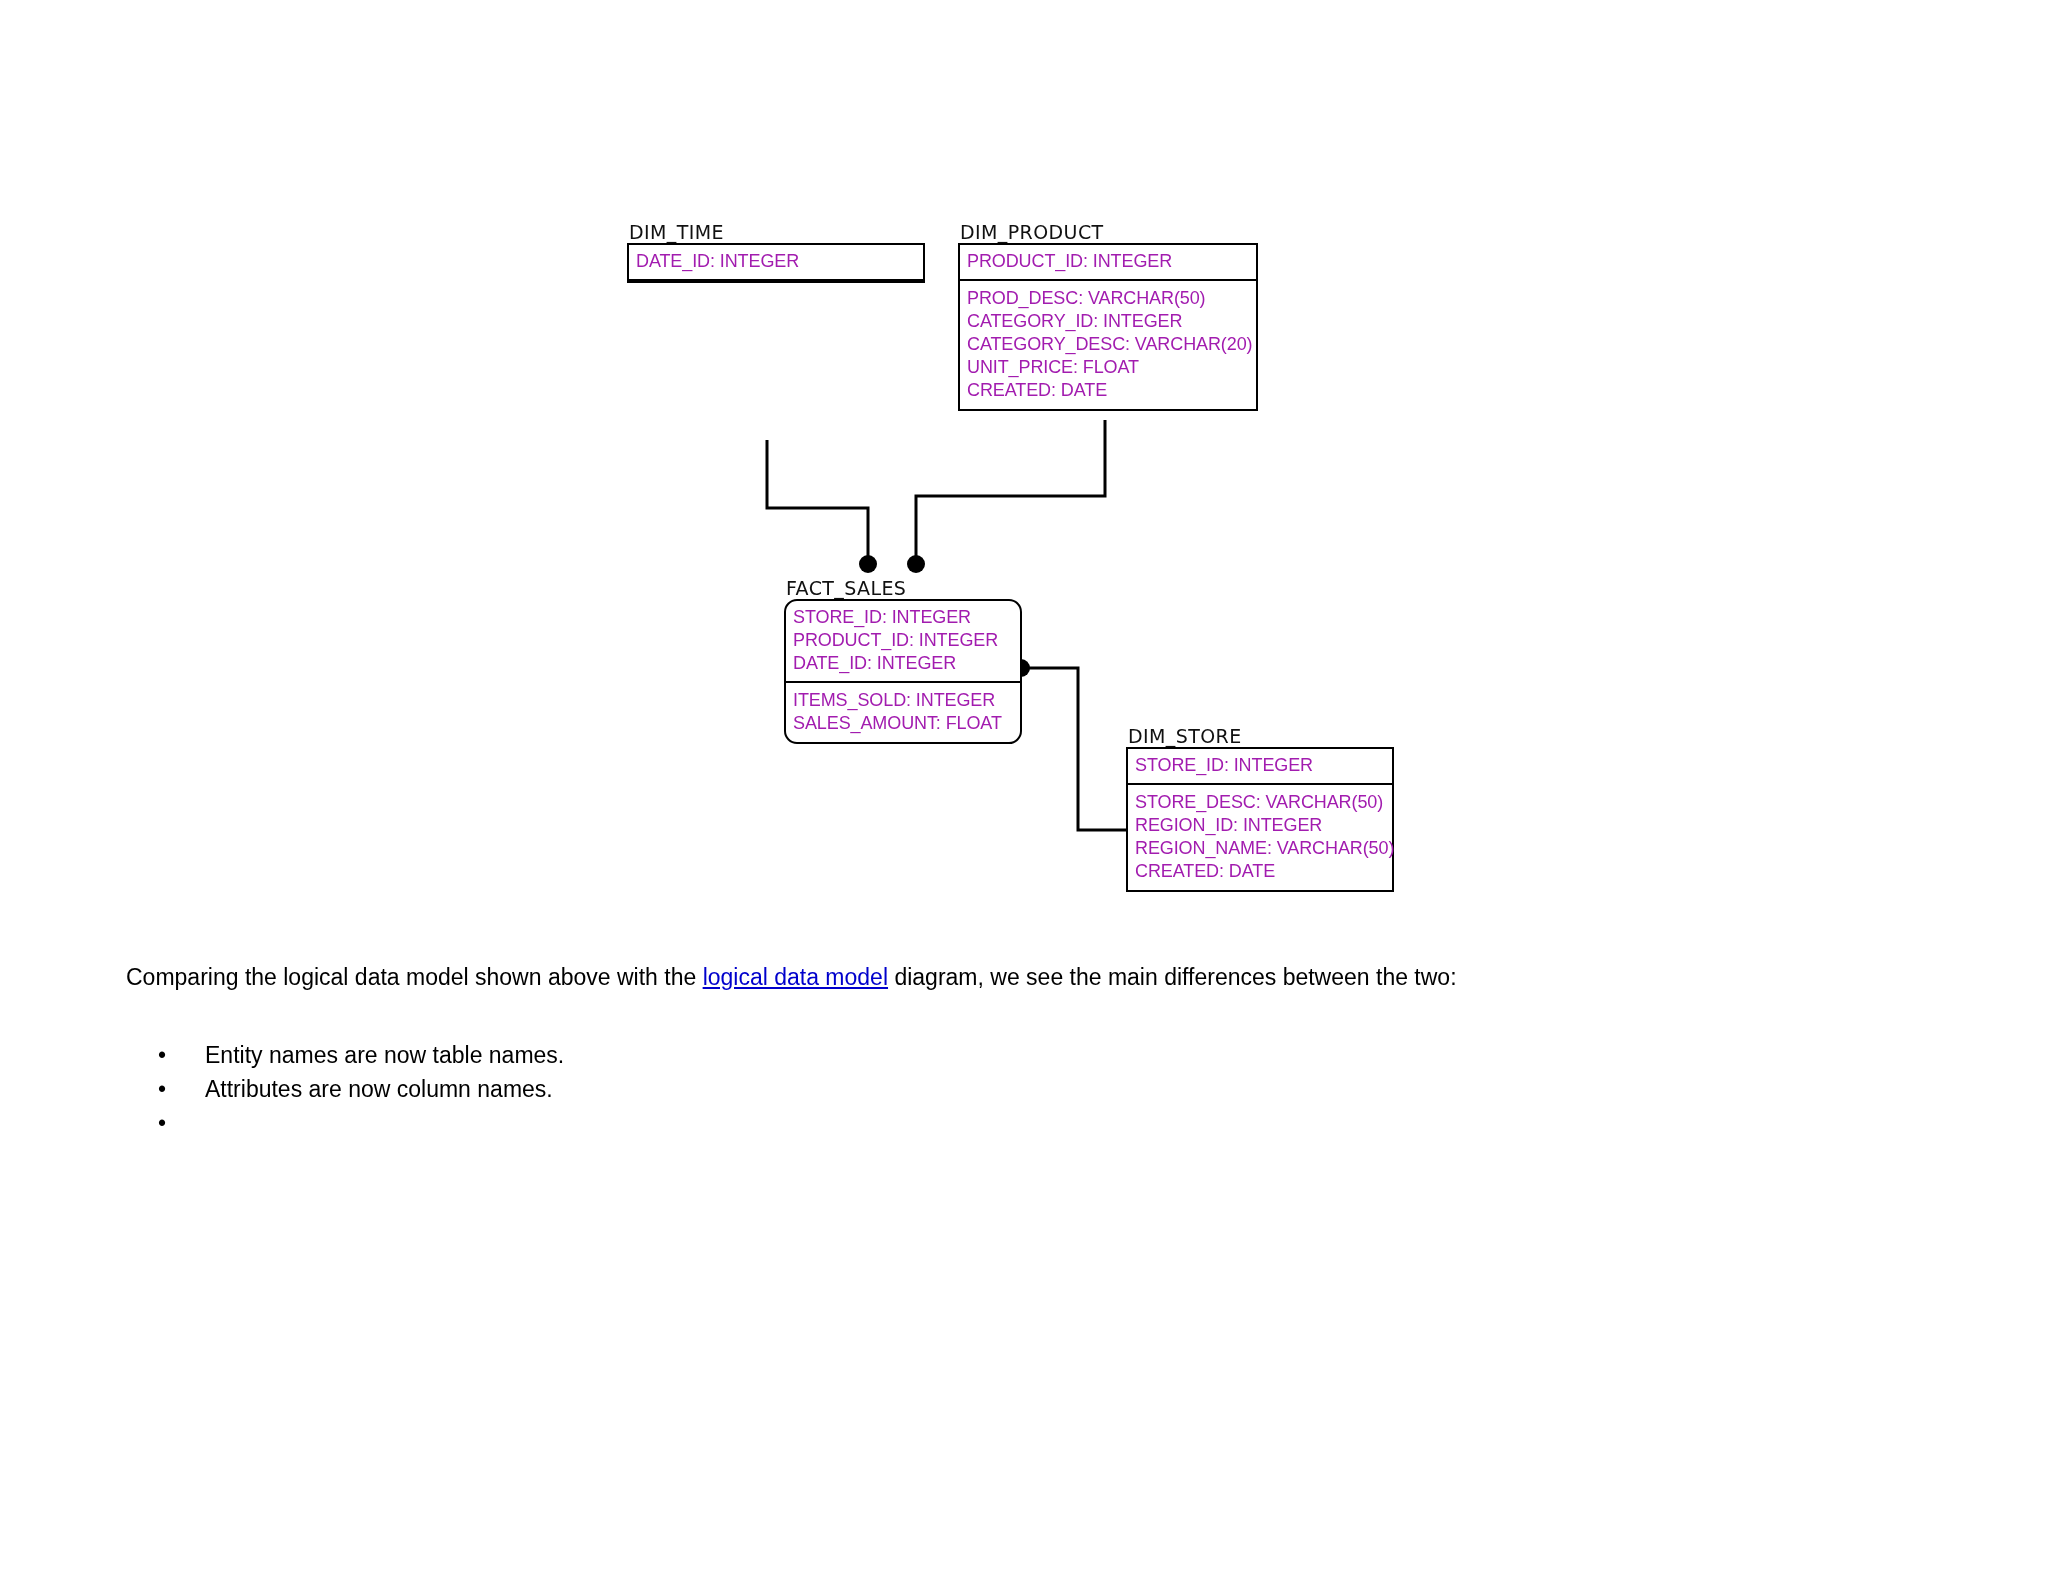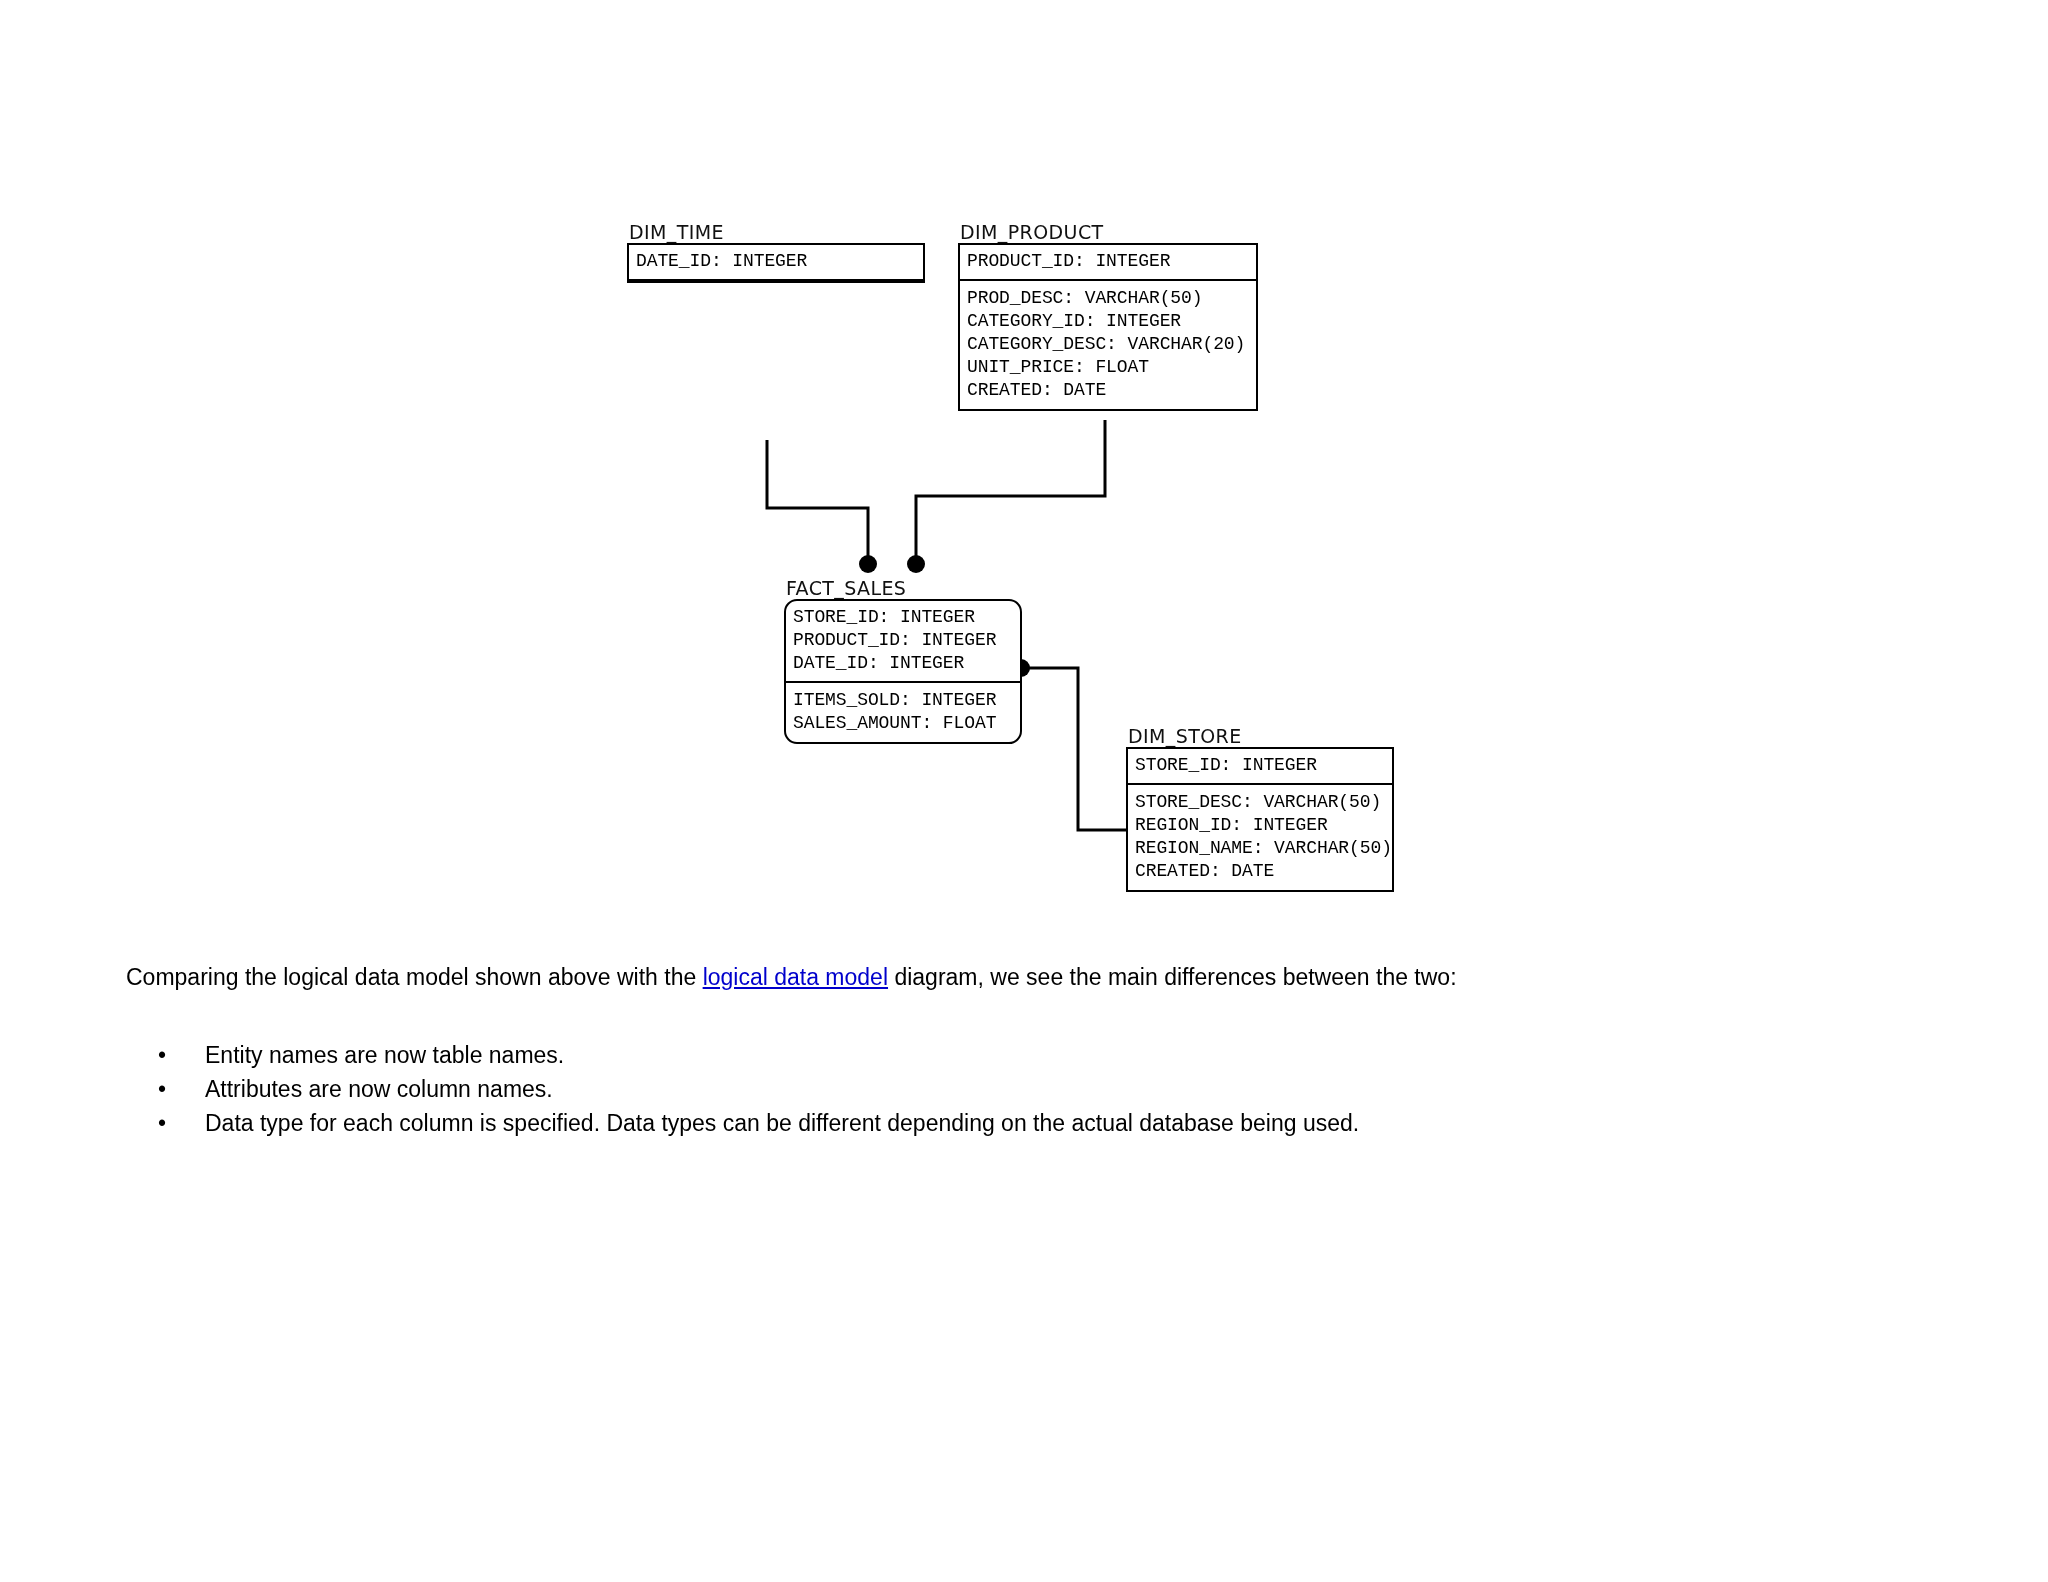--- a/index.html
+++ b/index.html
@@ -76,24 +76,24 @@
   }
 
   .pk-section {
     border-bottom: 2px solid #000000;
     padding: 5px 7px 6px 7px;
   }
   .attr-section {
     padding: 6px 7px 7px 7px;
   }
   .col {
-    font-family: Liberation Mono, monospace;
+    font-family: Liberation Sans, sans-serif;
     font-size: 18px;
     line-height: 23px;
-    color: #000000;
+    color: #a21caf;
     white-space: nowrap;
     letter-spacing: -0.1px;
   }
 
   
   #body-copy {
     position: absolute;
     left: 126px;
     top: 962px;
     width: 1820px;
@@ -223,15 +223,14 @@
   <li>
     <span class="bullet-glyph">•</span>
     <span>Entity names are now table names.</span>
   </li>
   <li>
     <span class="bullet-glyph">•</span>
     <span>Attributes are now column names.</span>
   </li>
   <li>
     <span class="bullet-glyph">•</span>
-    <span>Data type for each column is specified. Data types can be different depending on the actual database being used.</span>
   </li>
 </ul>
 
 </body></html>

